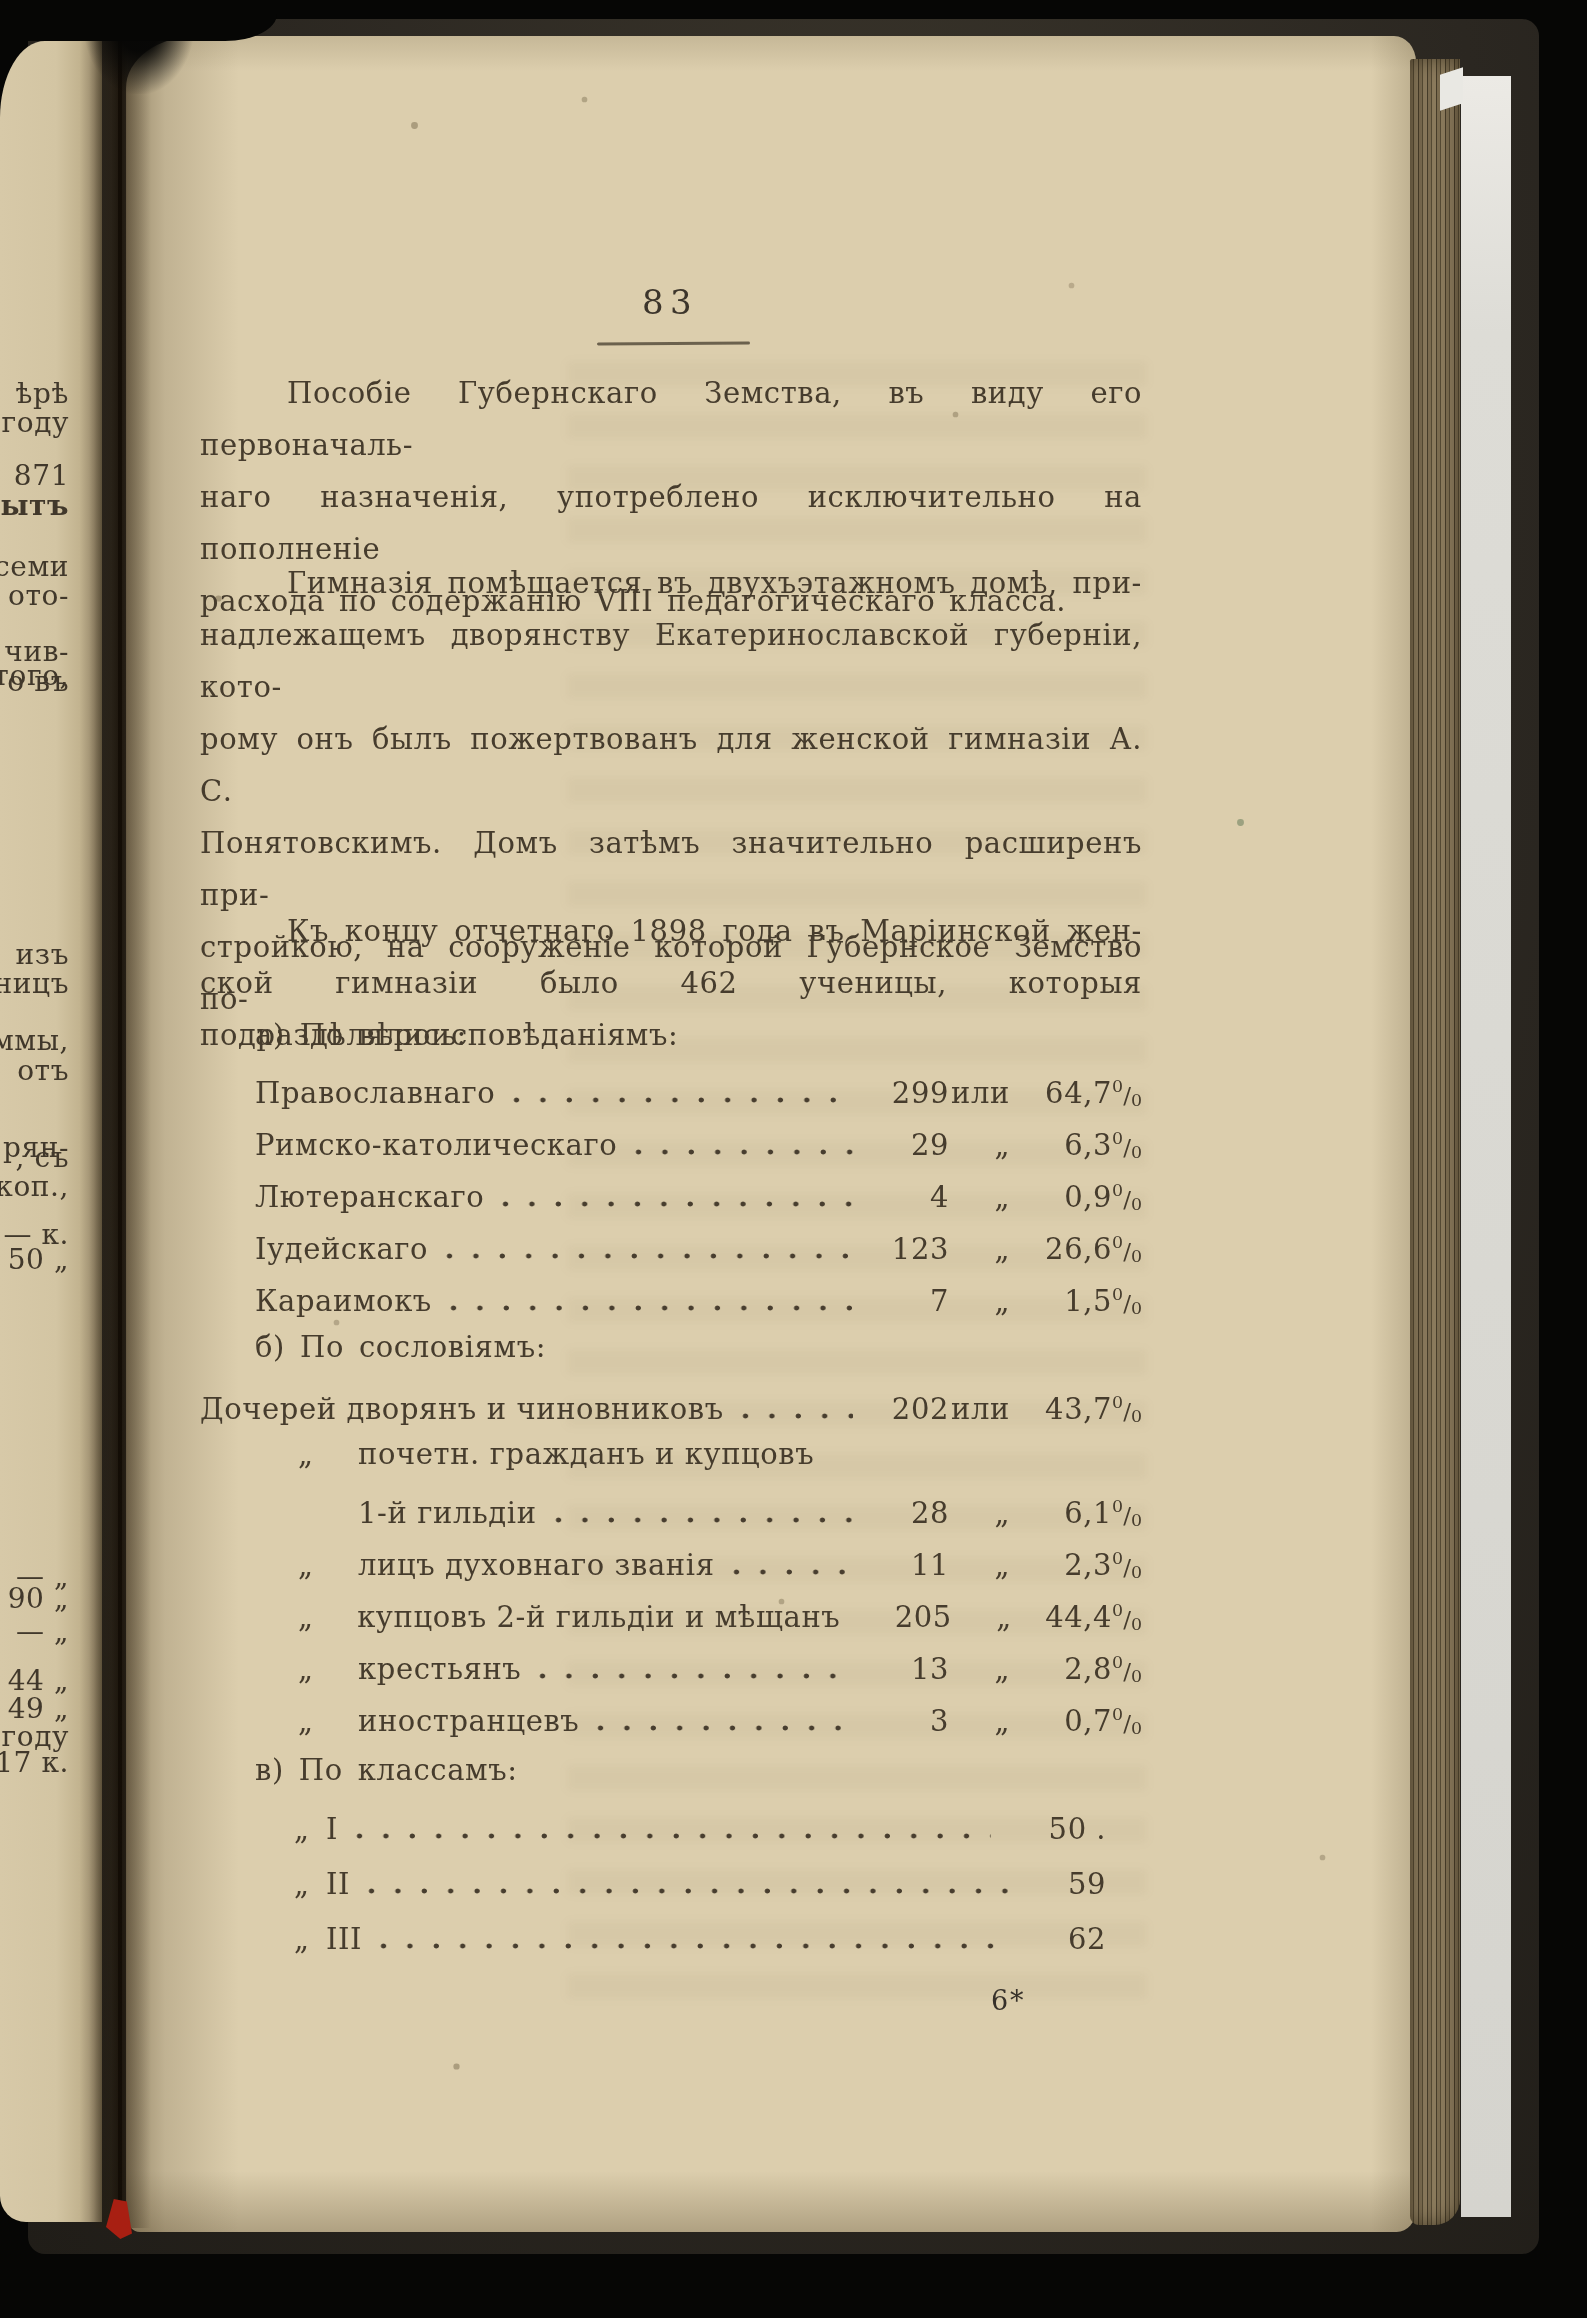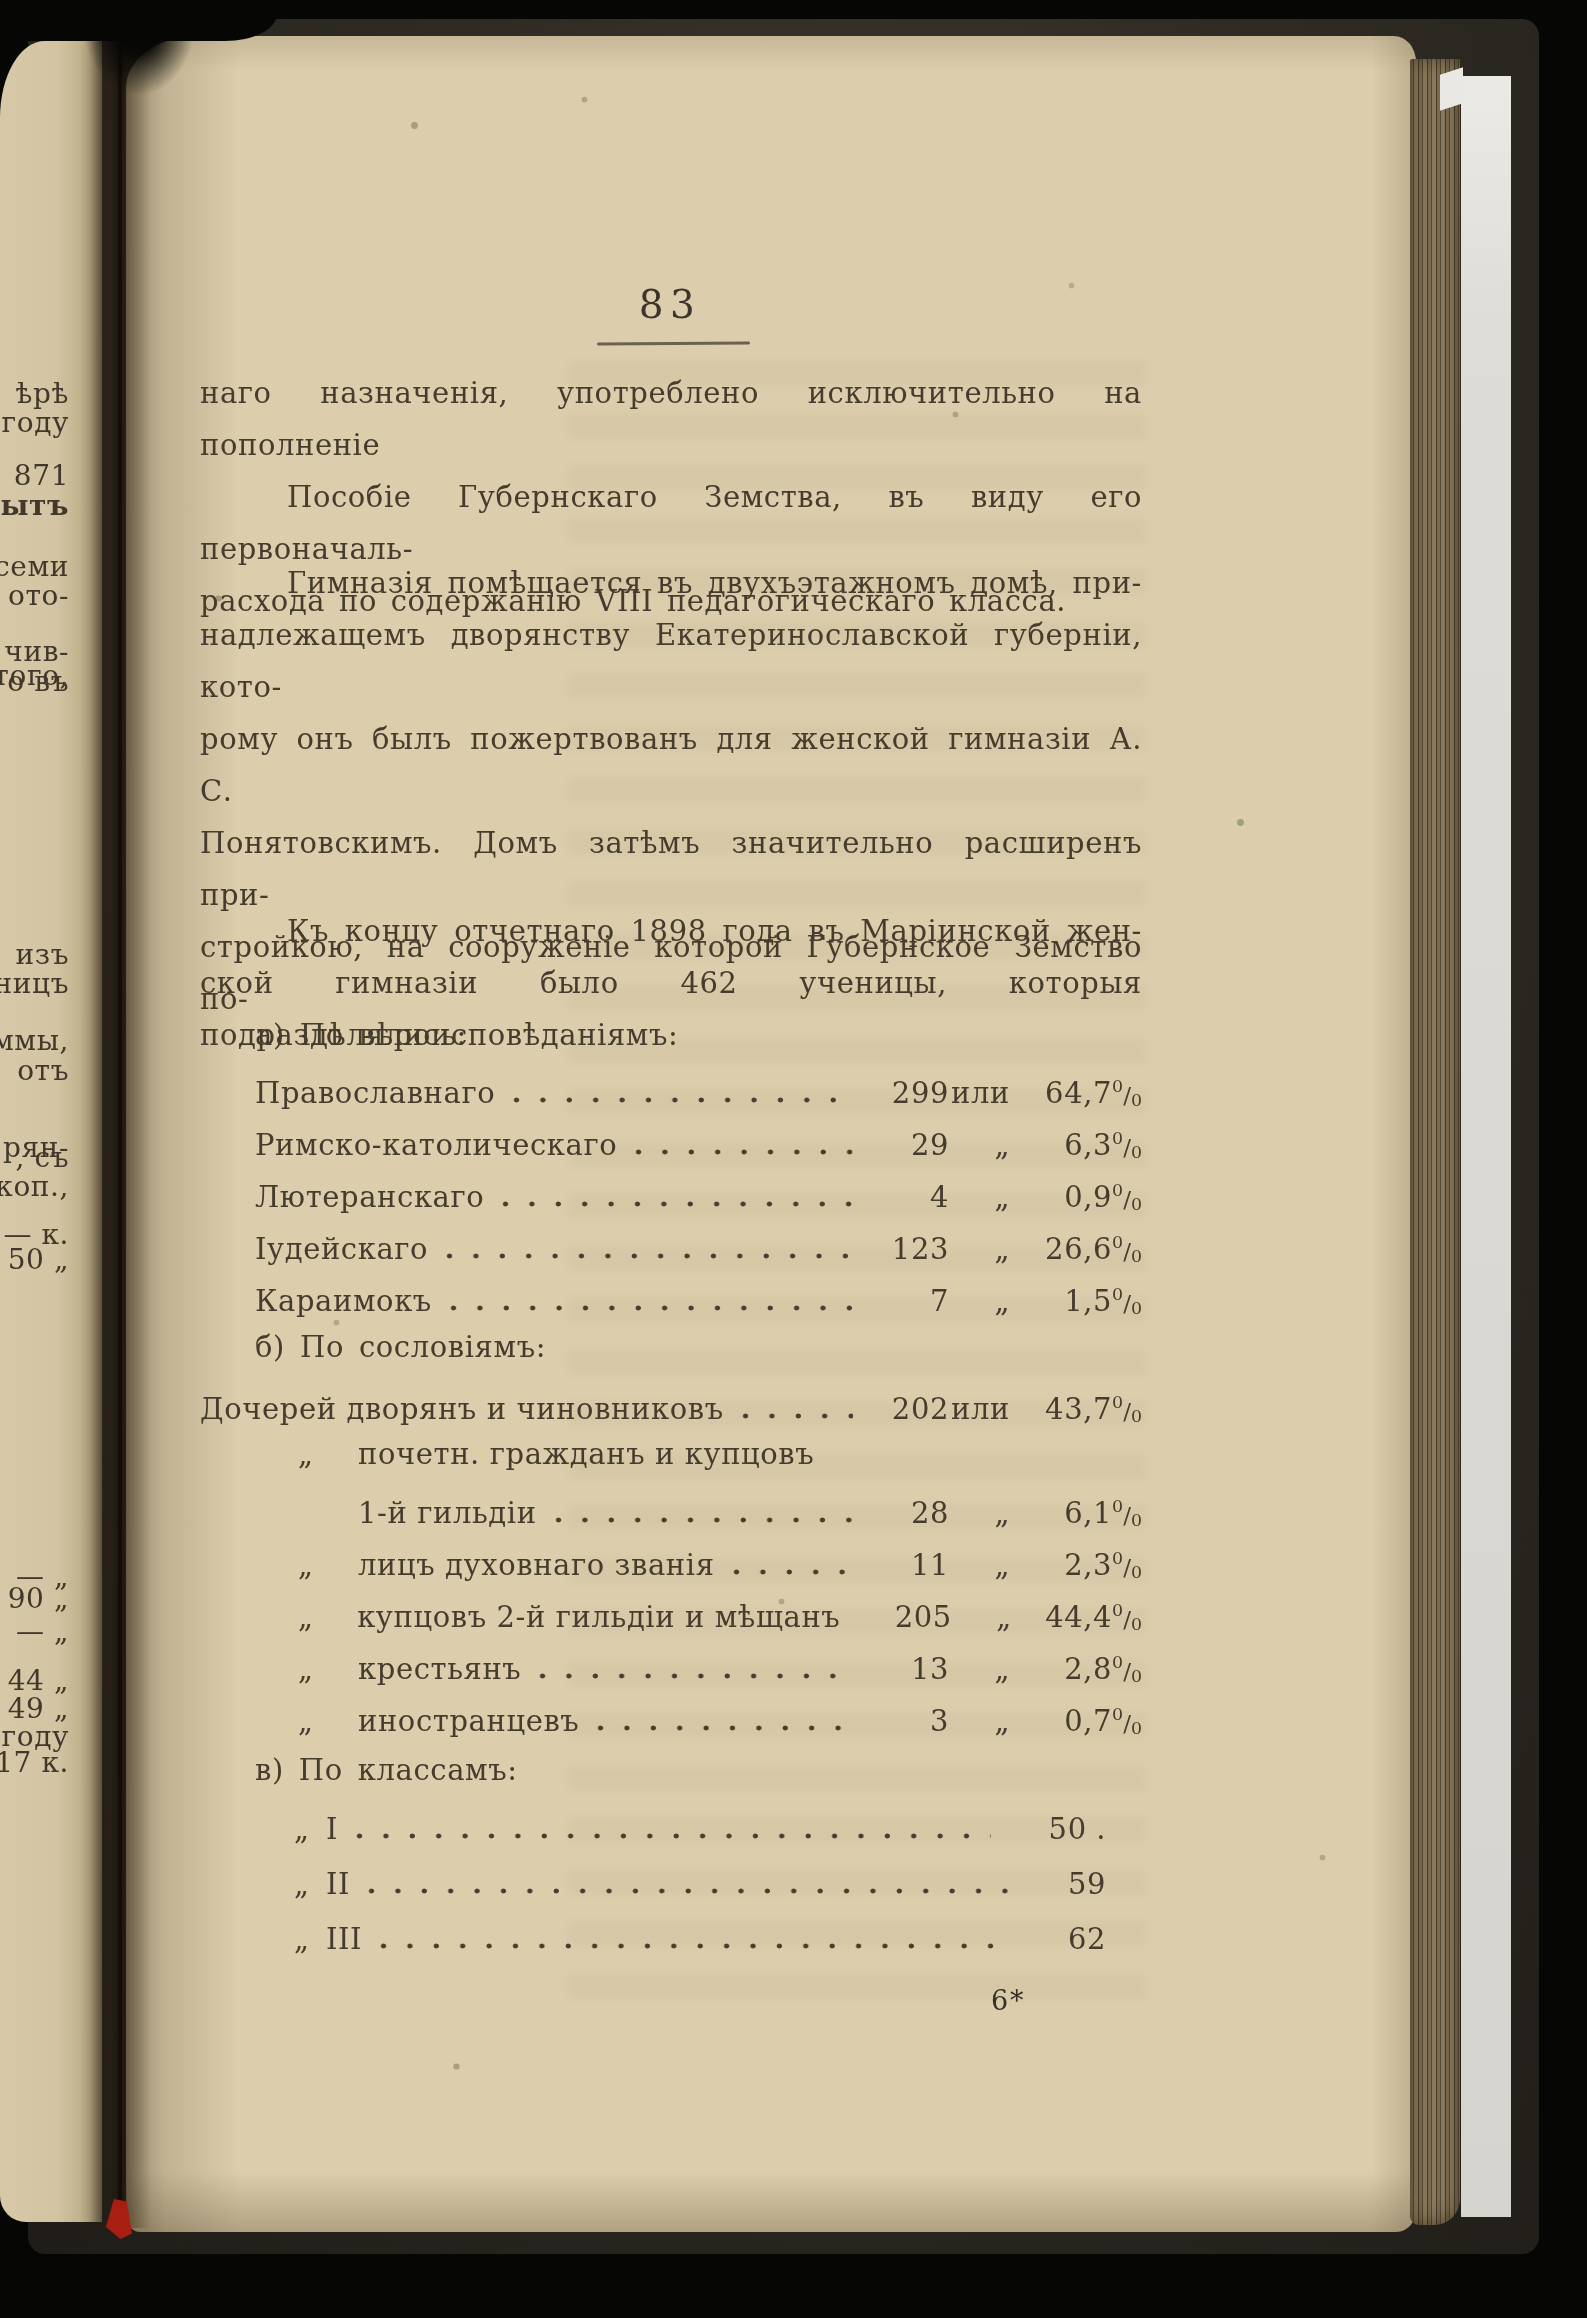--- a/index.html
+++ b/index.html
@@ -70,21 +70,21 @@
       1070px 284px 0 1.3px rgba(80,65,40,0.25), 335px 1321px 0 1.3px rgba(80,65,40,0.28);
   }
   .ghost{
     position:absolute;left:567px;top:361px;width:580px;height:1650px;
     background:repeating-linear-gradient(to bottom,rgba(122,106,76,0.10) 0 26px,rgba(122,106,76,0) 26px 52px);
     filter:blur(4.5px);opacity:.55;pointer-events:none;
   }
   
   .pagenum{
     position:absolute;left:599px;top:282px;width:142px;text-align:center;
-    font-size:39px;color:#3c352b;letter-spacing:6.4px;
+    font-size:34px;color:#3c352b;letter-spacing:6.4px;
   }
   .pagenum-rule{
     position:absolute;left:597px;top:342px;width:153px;height:3.2px;border-radius:1.9px;
     background:rgba(70,60,45,0.75);transform:rotate(-0.4deg);
   }
   .content{position:absolute;left:200px;top:0;width:942px;color:#463c2d;font-size:29px;}
   .para{position:absolute;left:0;width:100%;line-height:52px;letter-spacing:0.6px;}
   #p1{top:367px}#p2{top:557px}#p3{top:905px}
   .tline{text-align:left;word-spacing:3.9px;}
   .tline.just{text-align:justify;text-align-last:justify;}
@@ -160,22 +160,22 @@
       <div class="frag" style="top: 1582px;">90 „</div>
       <div class="frag" style="top: 1615px;">— „</div>
       <div class="frag" style="top: 1664px;">44 „</div>
       <div class="frag" style="top: 1692px;">49 „</div>
       <div class="frag" style="top: 1720px;">году</div>
       <div class="frag" style="top: 1746px;">17 к.</div>
     </div>
 
   <div class="content">
     <div class="para" id="p1">
+        <div class="tline just ind">Пособіе Губернскаго Земства, въ виду его первоначаль-</div>
         <div class="tline just">наго назначенія, употреблено исключительно на пополненіе</div>
-        <div class="tline just ind">Пособіе Губернскаго Земства, въ виду его первоначаль-</div>
         <div class="tline">расхода по содержанію VIII педагогическаго класса.</div>
       </div>
     <div class="para" id="p2">
         <div class="tline just ind">Гимназія помѣщается въ двухъэтажномъ домѣ, при-</div>
         <div class="tline just">надлежащемъ дворянству Екатеринославской губерніи, кото-</div>
         <div class="tline just">рому онъ былъ пожертвованъ для женской гимназіи А. С.</div>
         <div class="tline just">Понятовскимъ. Домъ затѣмъ значительно расширенъ при-</div>
         <div class="tline just">стройкою, на сооруженіе которой Губернское Земство по-</div>
       </div>
     <div class="para" id="p3">

